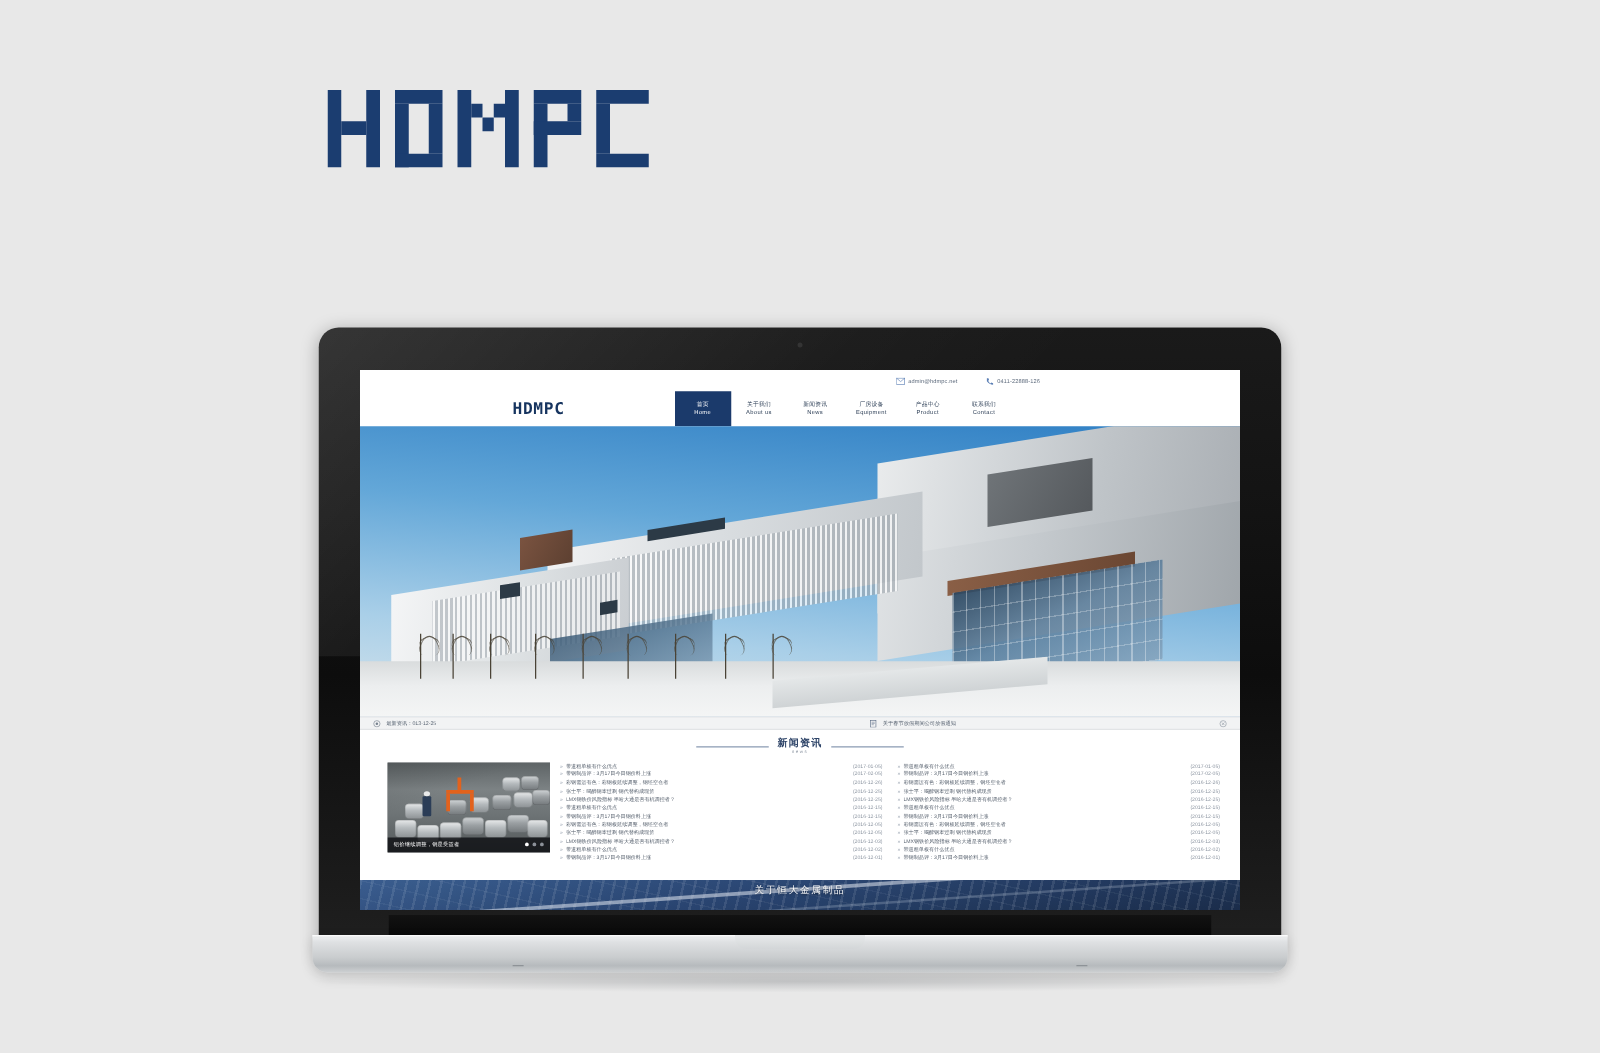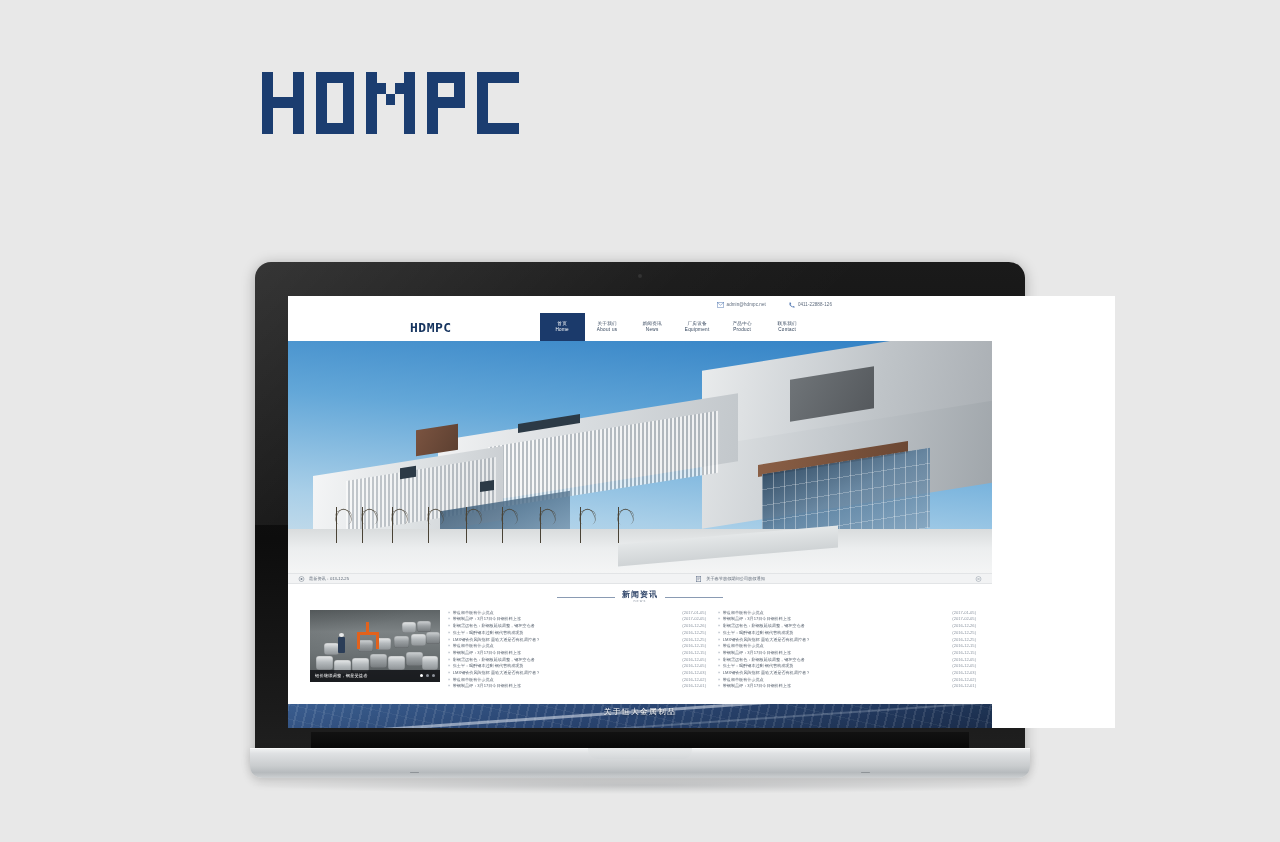--- a/index.html
+++ b/index.html
@@ -80,21 +80,21 @@
     width: 4px; height: 4px;
     margin-left: -2px;
     border-radius: 50%;
     background: #2e2e2e;
   }
 
   .screen {
     position: absolute;
     left: 33px;
     top: 34px;
-    width: 827px;
+    width: 704px;
     height: 432px;
     background: #ffffff;
     overflow: hidden;
   }
 
   
   .site { width: 704px; height: 432px; position: relative; background: #fff; }
 
   .site-topbar {
     height: 17px;

